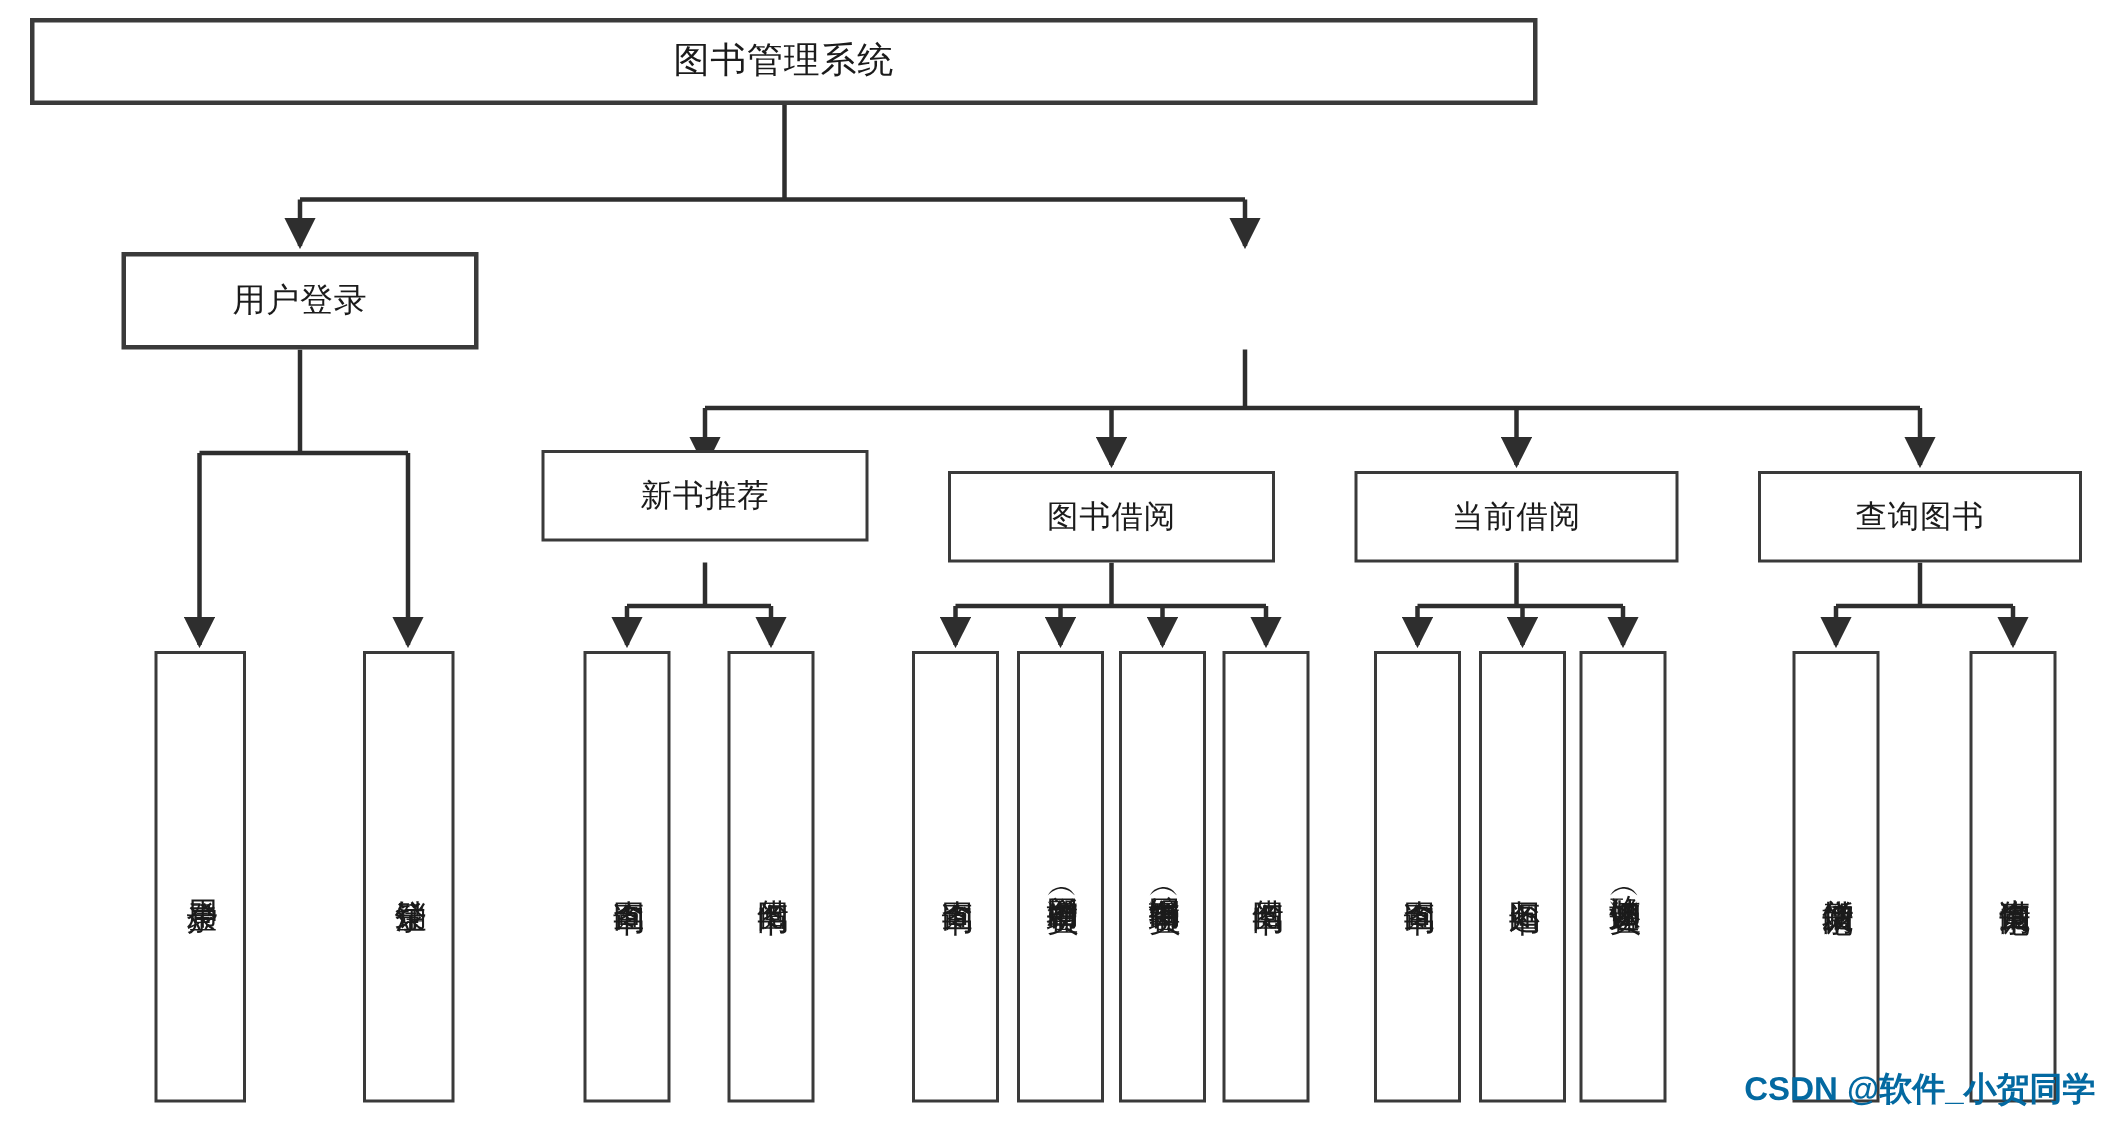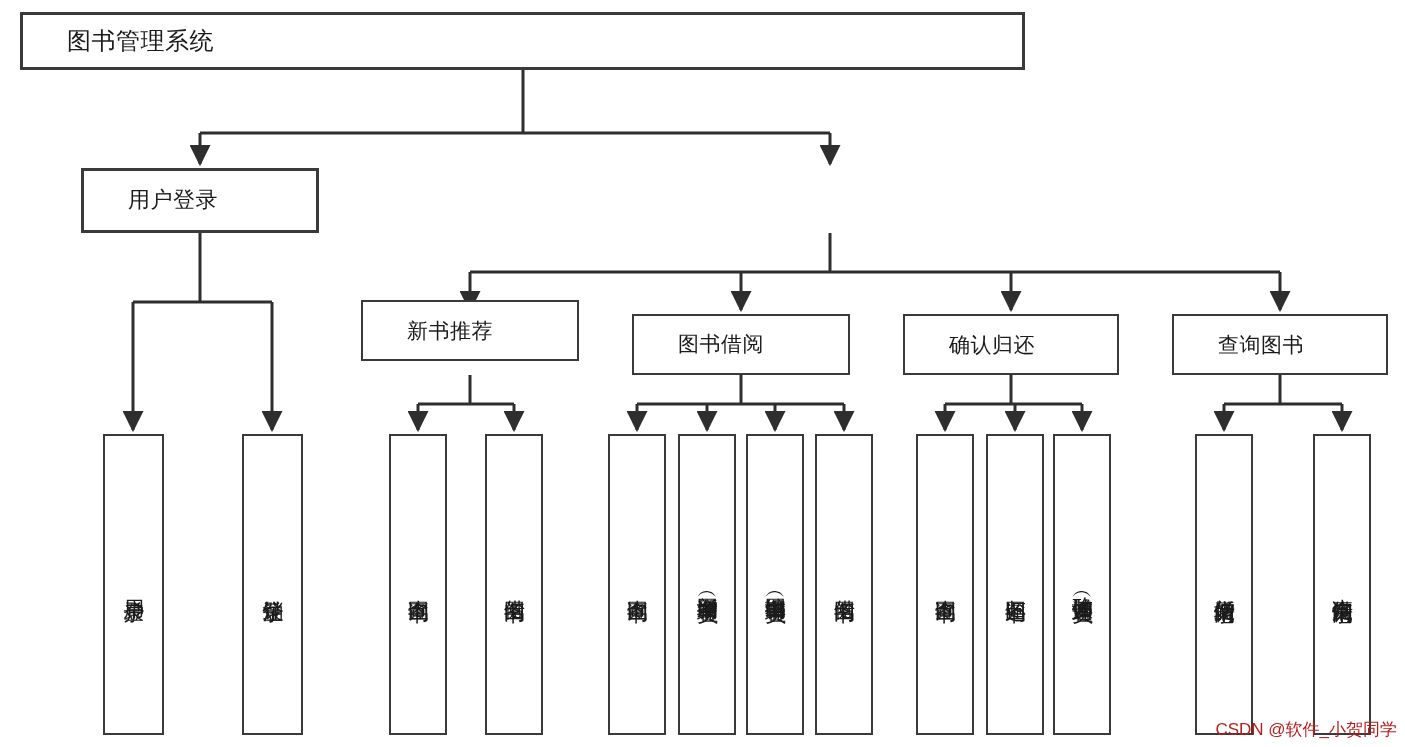--- a/index.html
+++ b/index.html
@@ -22,23 +22,23 @@
     width: 1405px;
     height: 747px;
   }
   .node {
     position: absolute;
     box-sizing: border-box;
     border: 2px solid #3a3a3a;
     background: #ffffff;
     display: flex;
     align-items: center;
+    justify-content: center;
     color: #1b1b1b;
     z-index: 2;
-    padding-left: 44px;
   }
   .node.root {
     border-width: 3px;
   }
   .node.level2 {
     border-width: 3px;
   }
   .node-label {
     display: block;
     text-align: center;
@@ -58,25 +58,26 @@
     text-orientation: upright;
     font-size: 21px;
     line-height: 1.18;
     letter-spacing: 1px;
     max-height: 100%;
   }
   #watermark {
     position: absolute;
     right: 8px;
     bottom: 6px;
-    font-size: 17px;
-    color: #b91c1c;
+    font-size: 22px;
+    color: #0369a1;
     z-index: 5;
     white-space: nowrap;
     font-family: "Liberation Sans", "DejaVu Sans", sans-serif;
+    font-weight: bold;
   }
 </style>
 </head>
 <body>
 
 <div id="canvas">
 
   <svg id="svg-layer" viewBox="0 0 1405 747">
     <defs>
       <marker id="arrow" viewBox="0 0 10 10" refX="9" refY="5" markerWidth="7" markerHeight="7" orient="auto-start-reverse">
@@ -135,21 +136,21 @@
     <span class="node-label">用户登录</span>
   </div>
 
   <div class="node level3" style="left:361px; top:300px; width:218px; height:61px;">
     <span class="node-label">新书推荐</span>
   </div>
   <div class="node level3" style="left:632px; top:314px; width:218px; height:61px;font-family:Liberation Serif, serif;">
     <span class="node-label">图书借阅</span>
   </div>
   <div class="node level3" style="left:903px; top:314px; width:216px; height:61px;">
-    <span class="node-label">确认归还</span>
+    <span class="node-label">当前借阅</span>
   </div>
   <div class="node level3" style="left:1172px; top:314px; width:216px; height:61px;">
     <span class="node-label">查询图书</span>
   </div>
 
   <div class="node leaf" style="left:103px; top:434px; width:61px; height:301px;">
     <span class="node-label">用户登录</span>
   </div>
   <div class="node leaf" style="left:242px; top:434px; width:61px; height:301px;">
     <span class="node-label">注销登录</span>

